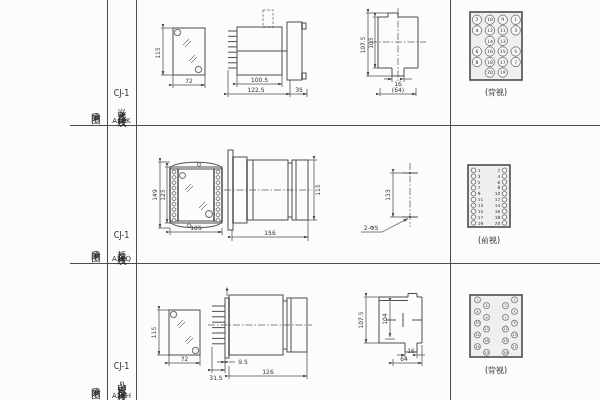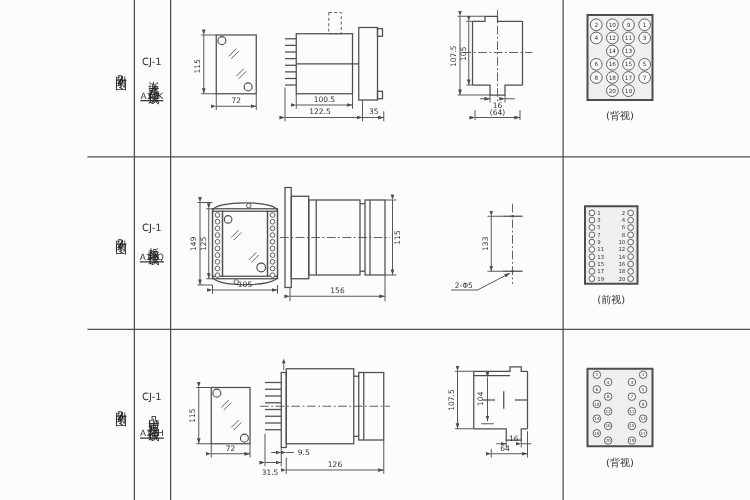--- a/index.html
+++ b/index.html
@@ -3,26 +3,26 @@
 <meta charset="utf-8">
 <style>
   html,body{margin:0;padding:0;background:#e8e8e8;}
   .canvas{
     position:relative;width:600px;height:400px;background:#fcfcfc;overflow:hidden;
     font-family:"DejaVu Sans","Liberation Sans",sans-serif;color:#333;
   }
   .vline{position:absolute;width:1px;background:#4d4d4d;}
   .hline{position:absolute;height:1px;background:#4d4d4d;}
   .figcell,.typecell{position:absolute;display:flex;flex-direction:column;
-    align-items:center;justify-content:center;}
+    align-items:center;justify-content:flex-end;}
   .vtext{writing-mode:vertical-rl;text-orientation:upright;letter-spacing:3px;
     font-size:9.5px;color:#222;}
   .typecell .model{font-size:8px;margin-bottom:3px;}
   .typecell .vtext{letter-spacing:2px;font-size:9px;}
-  .typecell .code{font-size:7px;margin-top:4px;text-decoration:underline;}
+  .typecell .code{font-size:7px;margin-top:4px;}
   svg{position:absolute;overflow:visible;}
   svg text{fill:#333;font-family:"DejaVu Sans","Liberation Sans",sans-serif;}
   .ln{stroke:#4d4d4d;stroke-width:1;fill:none;}
   .thin{stroke:#4d4d4d;stroke-width:0.7;fill:none;}
   .dim{stroke:#4d4d4d;stroke-width:0.75;fill:none;}
   .cl{stroke:#4d4d4d;stroke-width:0.7;fill:none;stroke-dasharray:7 2 1.5 2;}
   .dash{stroke-dasharray:2.5 1.8;}
   .pin{fill:#f8f8f8;stroke:#4d4d4d;stroke-width:0.9;}
   .pinsm{fill:#f8f8f8;stroke:#4d4d4d;stroke-width:0.7;}
   .tblock{fill:#efefef;stroke:#4d4d4d;stroke-width:1.6;}

